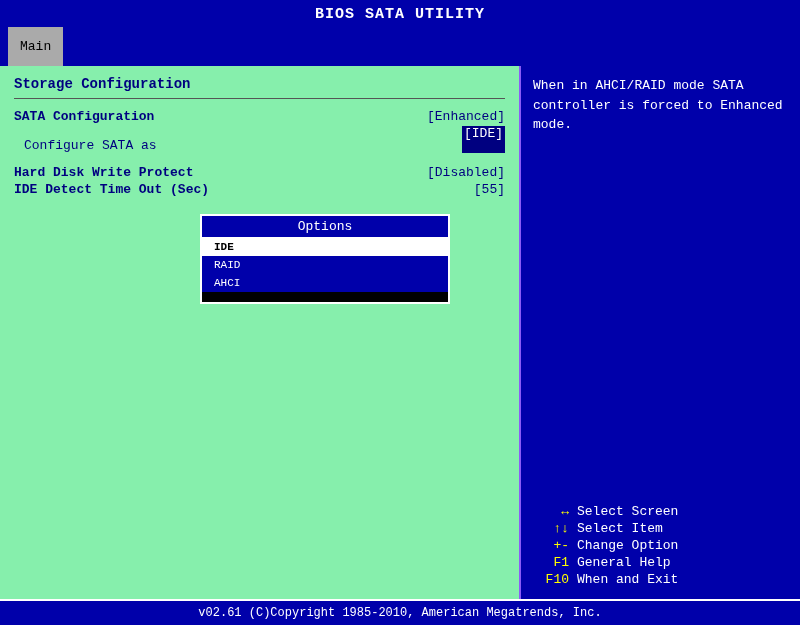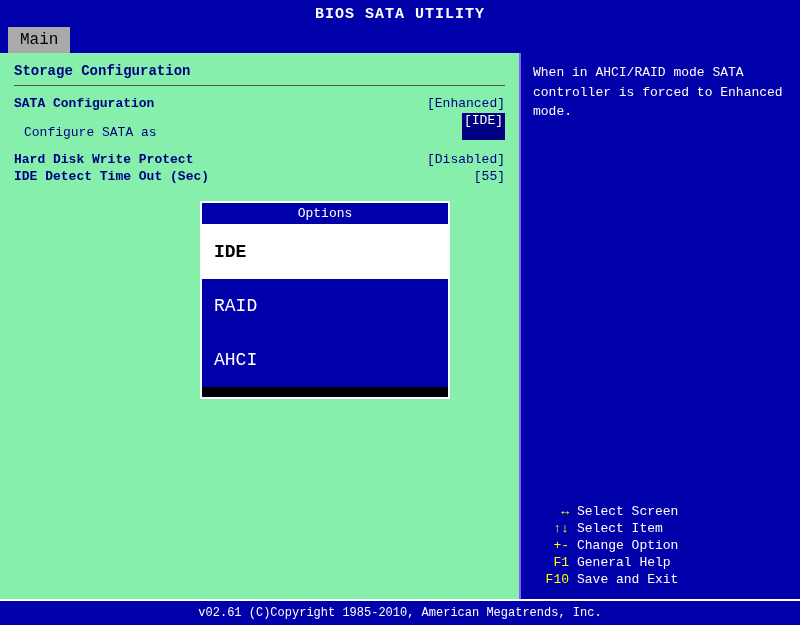--- a/index.html
+++ b/index.html
@@ -27,22 +27,22 @@
       font-weight: bold;
       letter-spacing: 1px;
     }
     
     .tab-row {
       display: flex;
       background: #0000aa;
       padding: 0 8px;
     }
     .tab {
-      padding: 4px 12px;
-      font-size: 16px;
+      padding: 12px 12px;
+      font-size: 13px;
       color: #ffffff;
       background: #0000aa;
     }
     .tab.active {
       background: #aaaaaa;
       color: #000000;
     }
     
     .main-area {
       flex: 1;
@@ -112,22 +112,22 @@
     }
     .dropdown-header {
       background: #0000aa;
       color: #ffffff;
       text-align: center;
       font-size: 13px;
       padding: 3px 0;
       border-bottom: 1px solid #ffffff;
     }
     .dropdown-item {
-      padding: 17px 12px;
-      font-size: 18px;
+      padding: 3px 12px;
+      font-size: 11px;
       color: #ffffff;
       background: #0000aa;
     }
     .dropdown-item.selected {
       background: #ffffff;
       color: #000000;
       font-weight: bold;
     }
     .dropdown-footer {
       background: #000000;
@@ -245,21 +245,21 @@
         <div class="shortcut-row">
           <span class="shortcut-key">+-</span>
           <span class="shortcut-label">Change Option</span>
         </div>
         <div class="shortcut-row">
           <span class="shortcut-key">F1</span>
           <span class="shortcut-label">General Help</span>
         </div>
         <div class="shortcut-row">
           <span class="shortcut-key">F10</span>
-          <span class="shortcut-label">Save and Exit</span>
+          <span class="shortcut-label">When and Exit</span>
         </div>
       </div>
     </div>
 
   </div>
 
   <div class="bottom-bar">
     <span>v02.61  (C)Copyright 1985-2010, American Megatrends, Inc.</span>
   </div>
 

